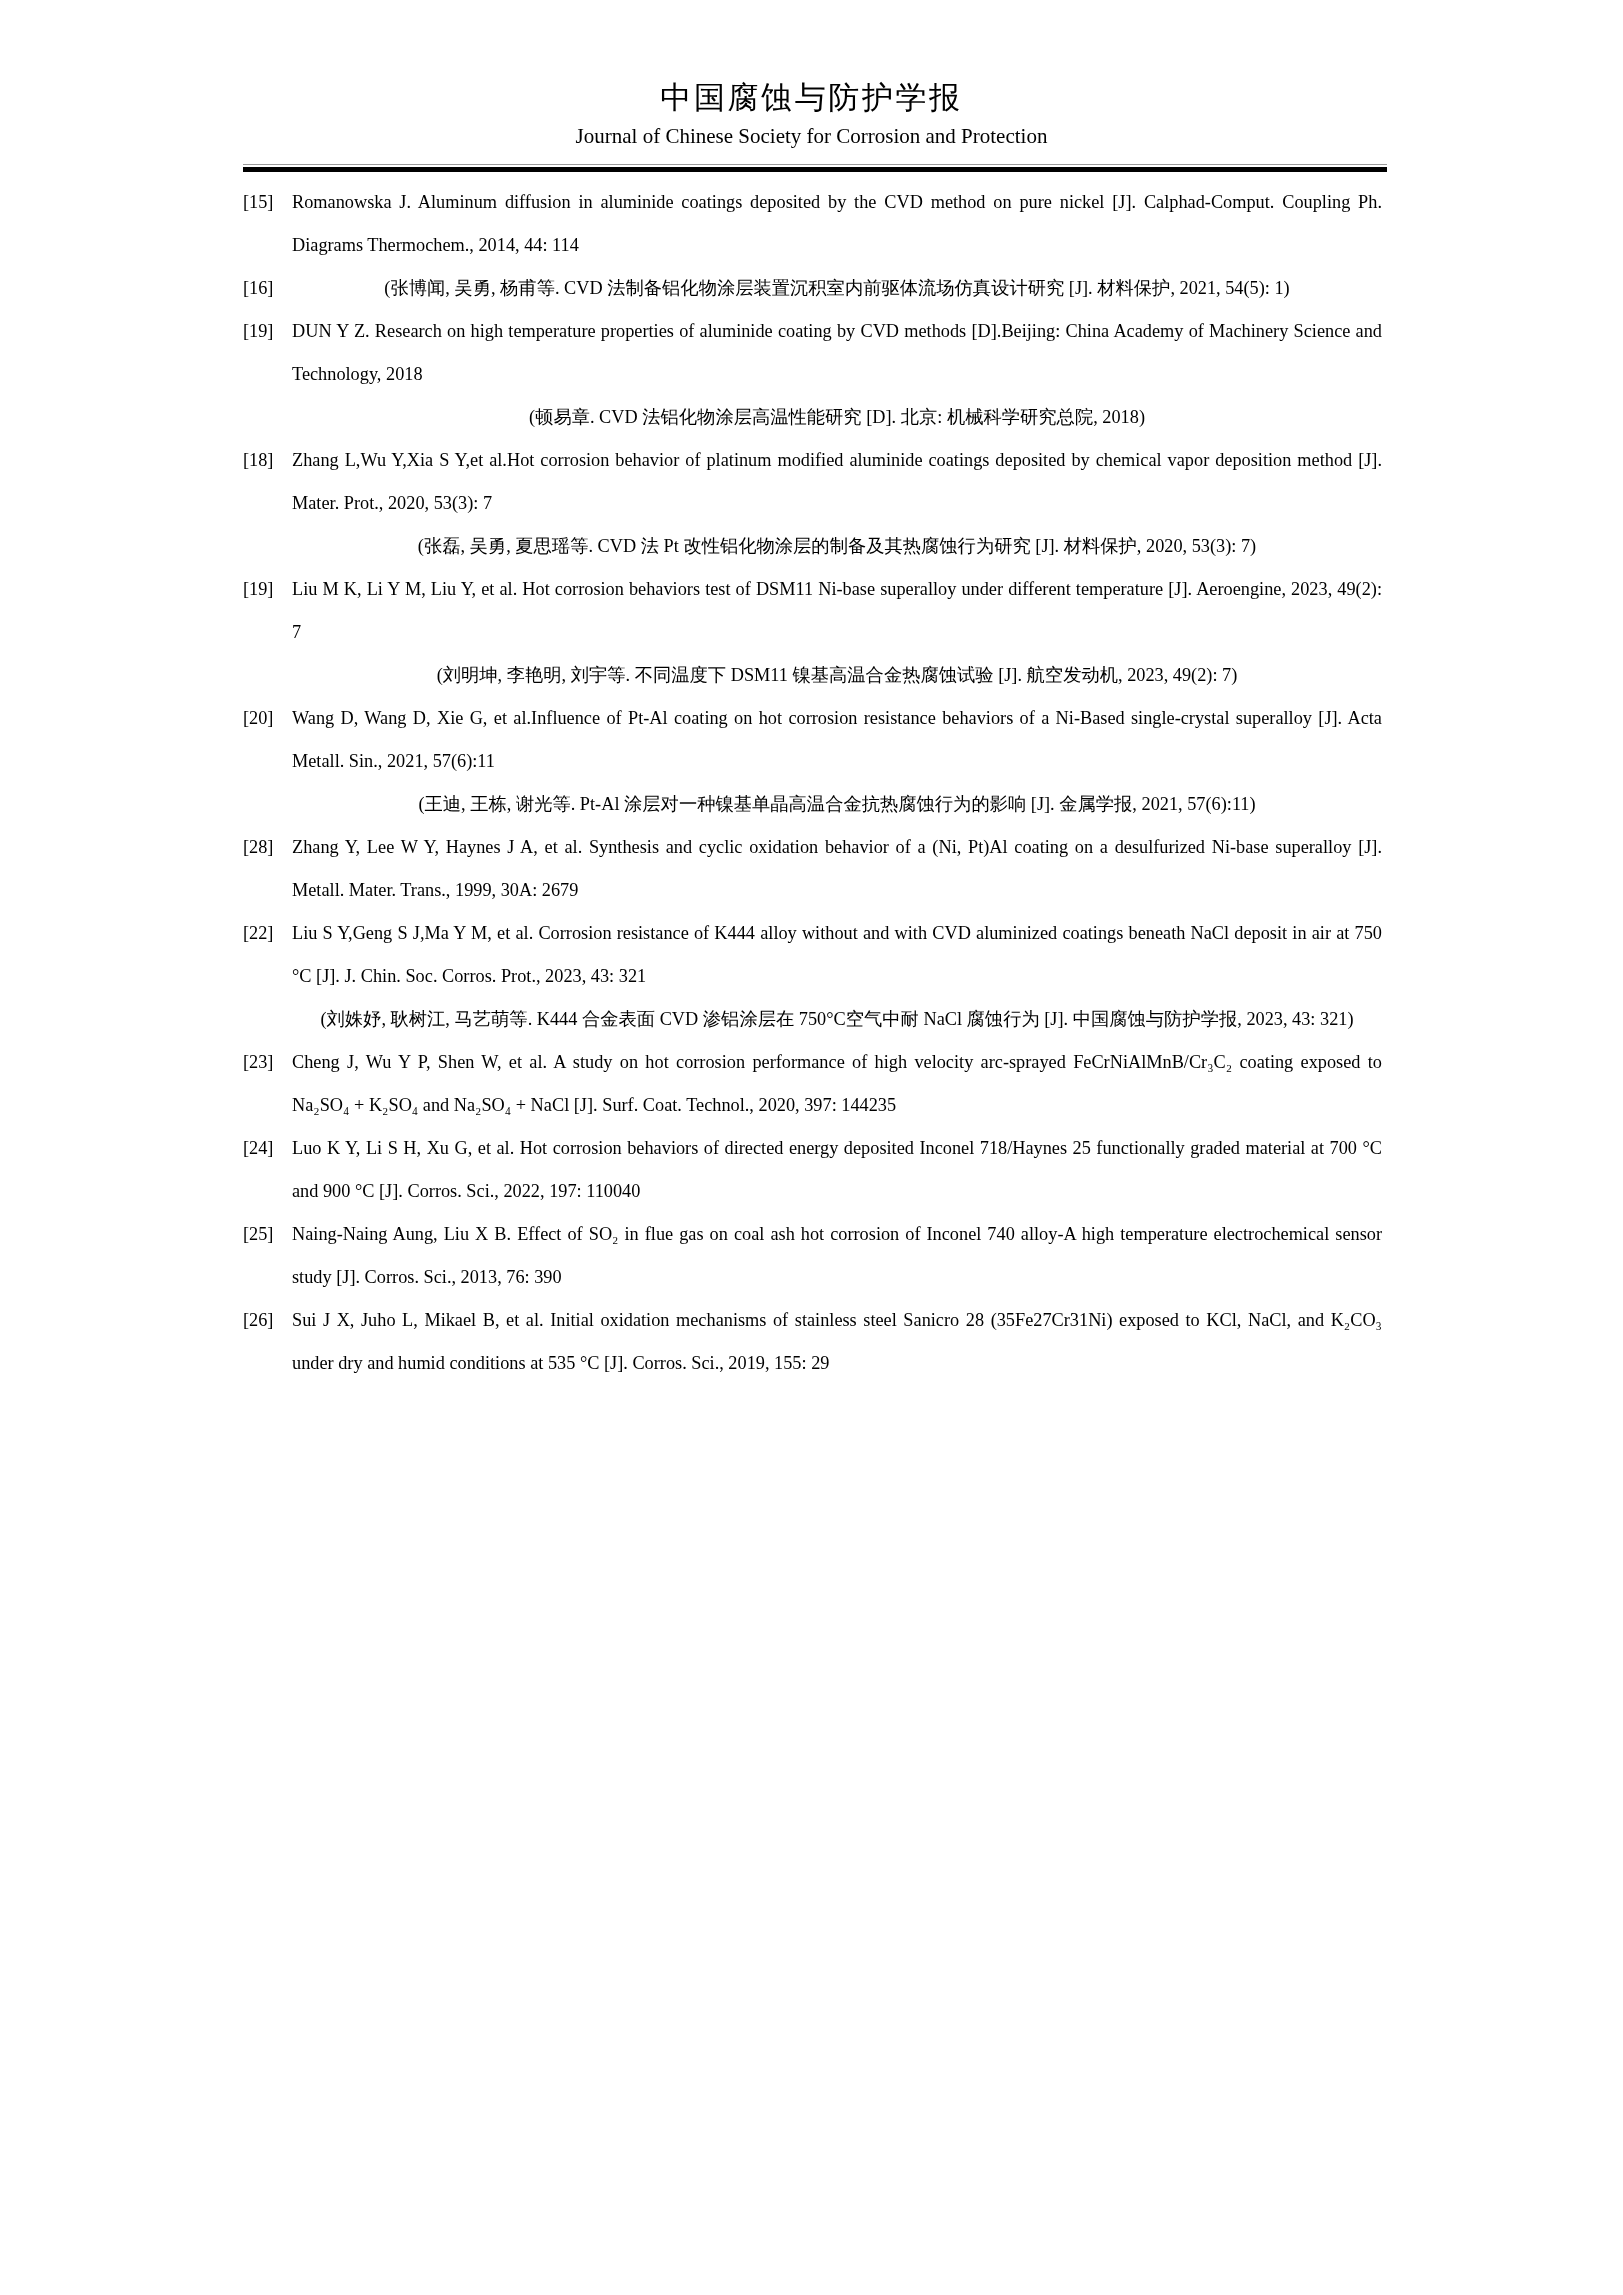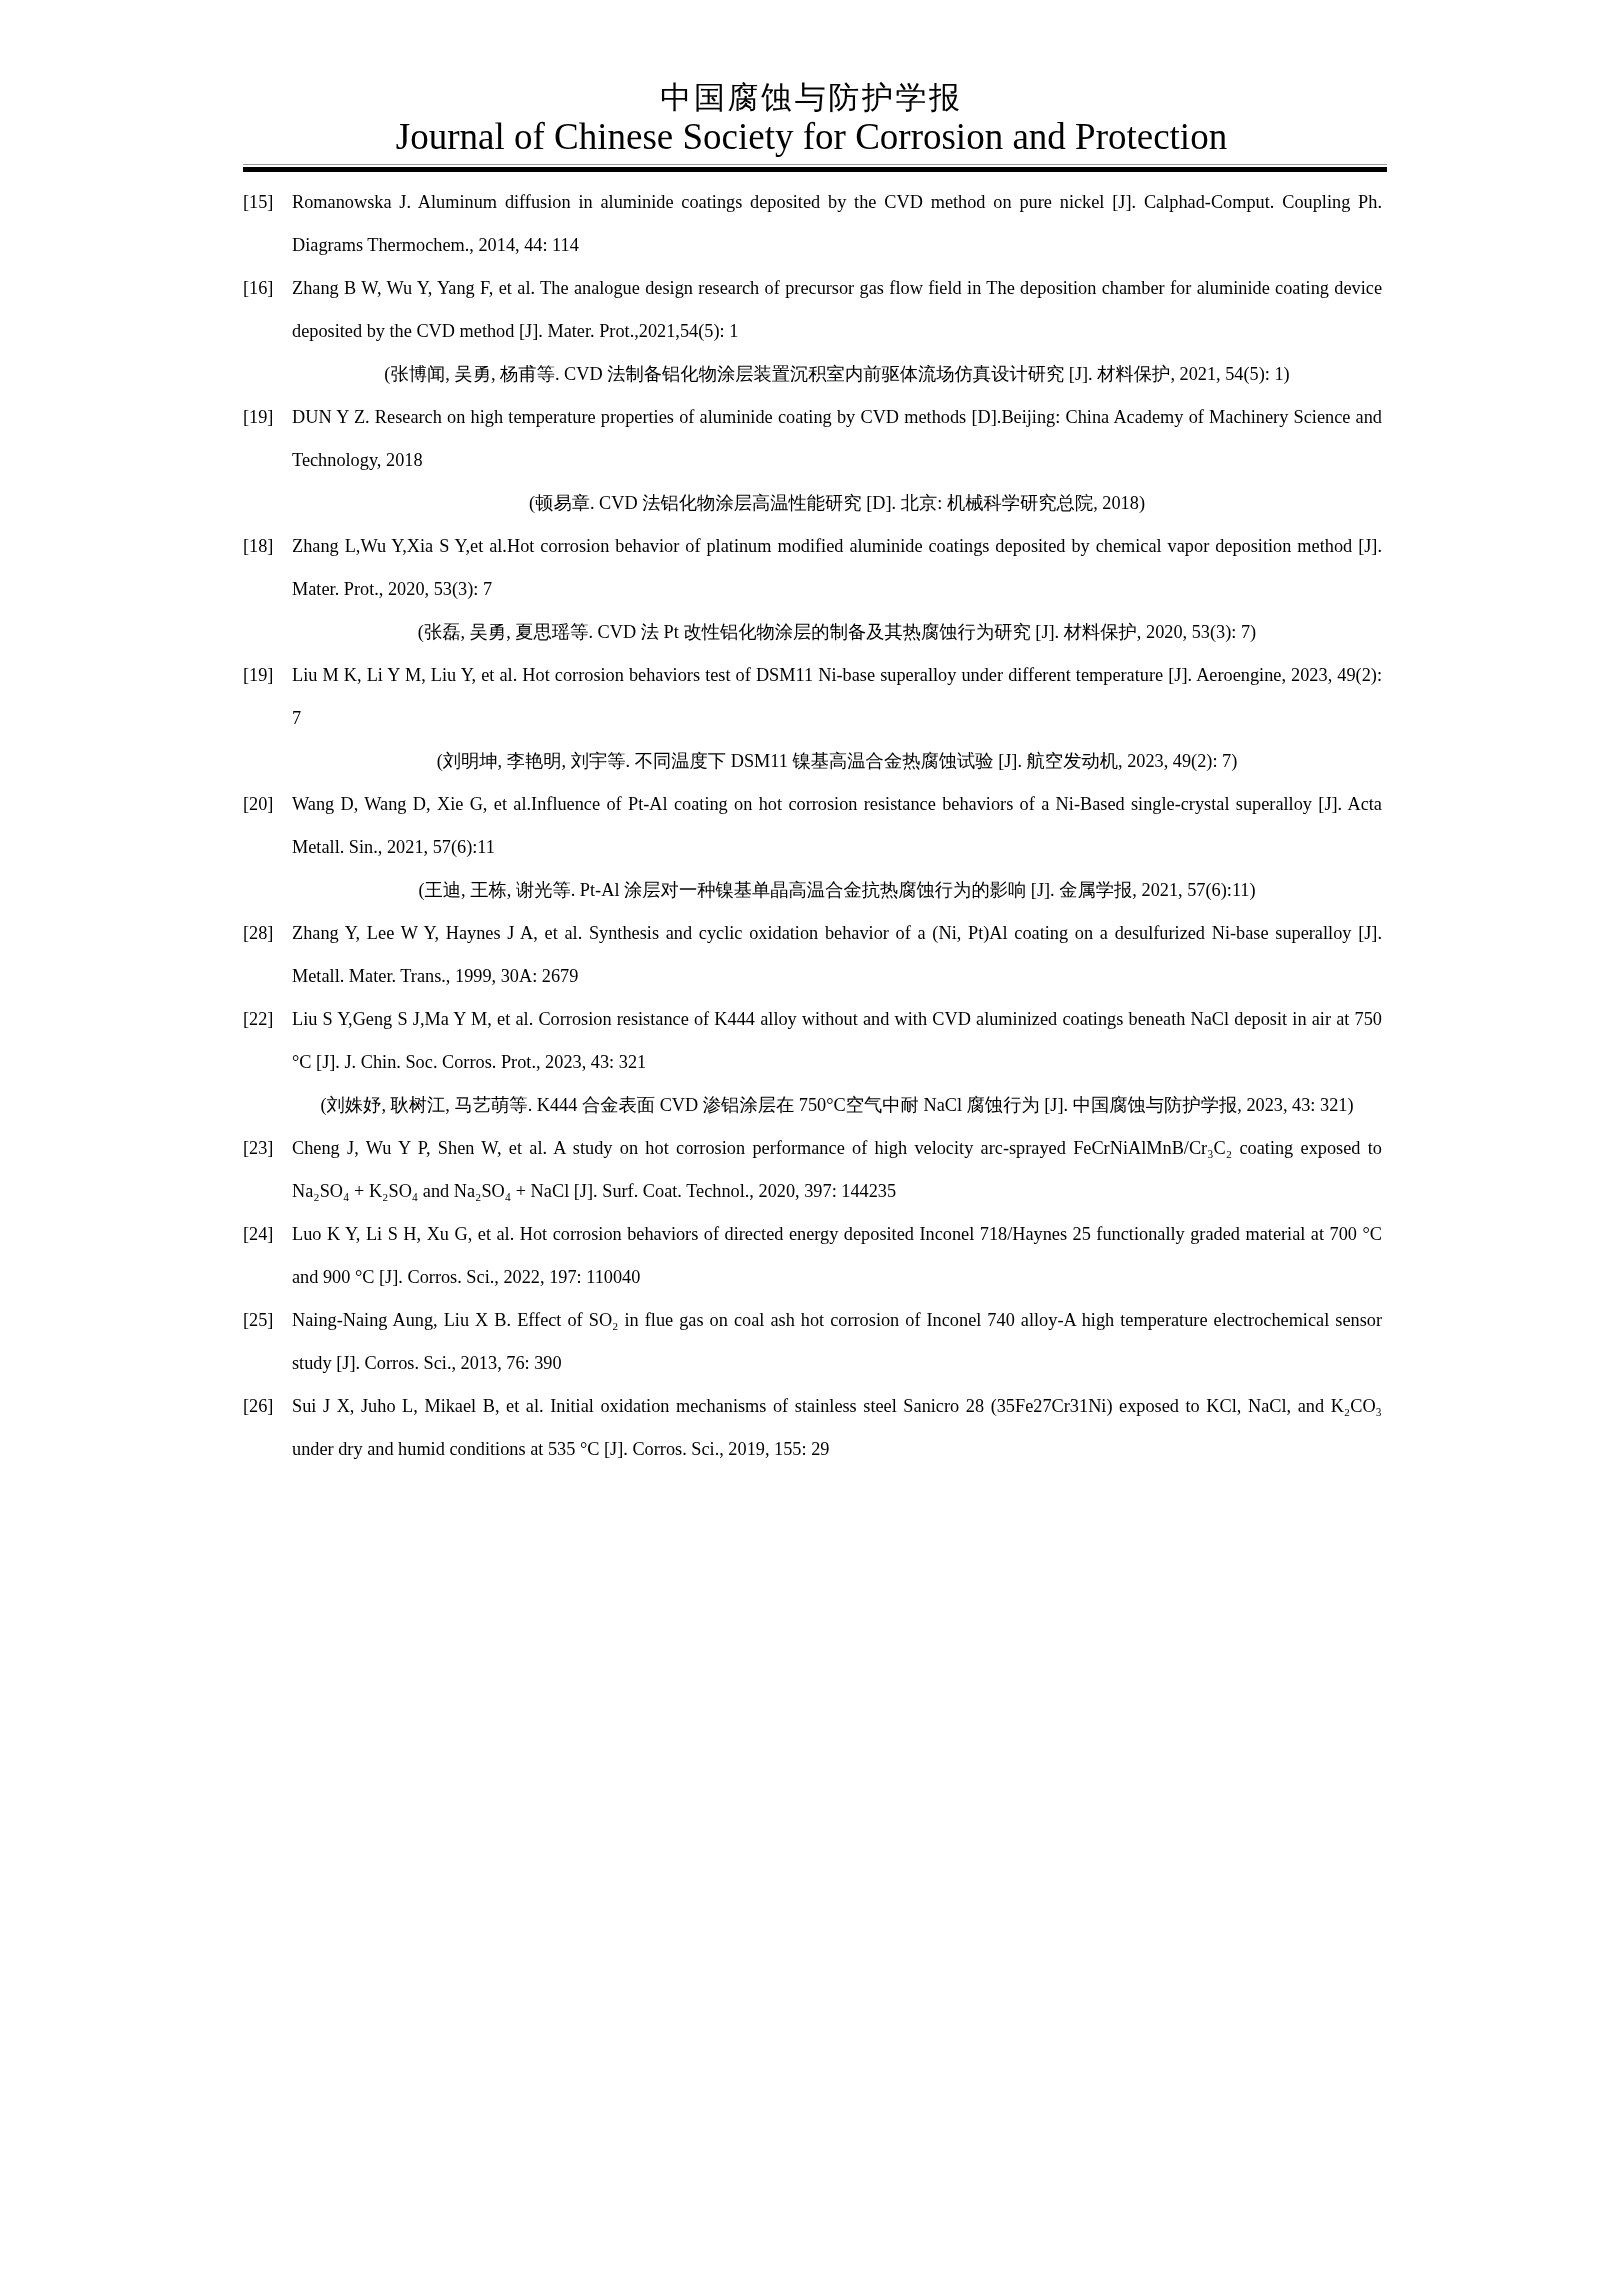--- a/index.html
+++ b/index.html
@@ -15,21 +15,21 @@
   header { padding-top: 80px; }
   .title-zh {
     text-align: center;
     font-size: 31px;
     line-height: 35px;
     letter-spacing: 2.6px;
     font-weight: 400;
   }
   .title-en {
     text-align: center;
-    font-size: 37px;
+    font-size: 21px;
     line-height: 33px;
     margin-top: 5.2px;
     font-weight: 400;
   }
   .rule { margin: 10.5px 236px 0 243px; }
   .rule-thin  { height: 1.3px; background: #9a9a9a; }
   .rule-thick { height: 4.6px; background: #000000; margin-top: 2px; }
   .refs {
     margin: 9.2px 241px 0 292px;
     font-size: 18.3px;
@@ -63,21 +63,20 @@
   <main class="refs">
 
     <div class="ref">
       <span class="ref-num">[15]</span>
       <div class="ref-en">Romanowska J. Aluminum diffusion in aluminide coatings deposited by the CVD method on pure nickel [J]. Calphad-Comput. Coupling Ph. Diagrams Thermochem., 2014, 44: 114</div>
 
     </div>
 
     <div class="ref">
       <span class="ref-num">[16]</span>
-      <div class="ref-en">Zhang B W, Wu Y, Yang F, et al. The analogue design research of precursor gas flow field in The deposition chamber for aluminide coating device deposited by the CVD method [J]. Mater. Prot.,2021,54(5): 1</div>
       <div class="ref-zh">(张博闻, 吴勇, 杨甫等. CVD 法制备铝化物涂层装置沉积室内前驱体流场仿真设计研究 [J]. 材料保护, 2021, 54(5): 1)</div>
     </div>
 
     <div class="ref">
       <span class="ref-num">[19]</span>
       <div class="ref-en">DUN Y Z. Research on high temperature properties of aluminide coating by CVD methods [D].Beijing: China Academy of Machinery Science and Technology, 2018</div>
       <div class="ref-zh">(顿易章. CVD 法铝化物涂层高温性能研究 [D]. 北京: 机械科学研究总院, 2018)</div>
     </div>
 
     <div class="ref">

